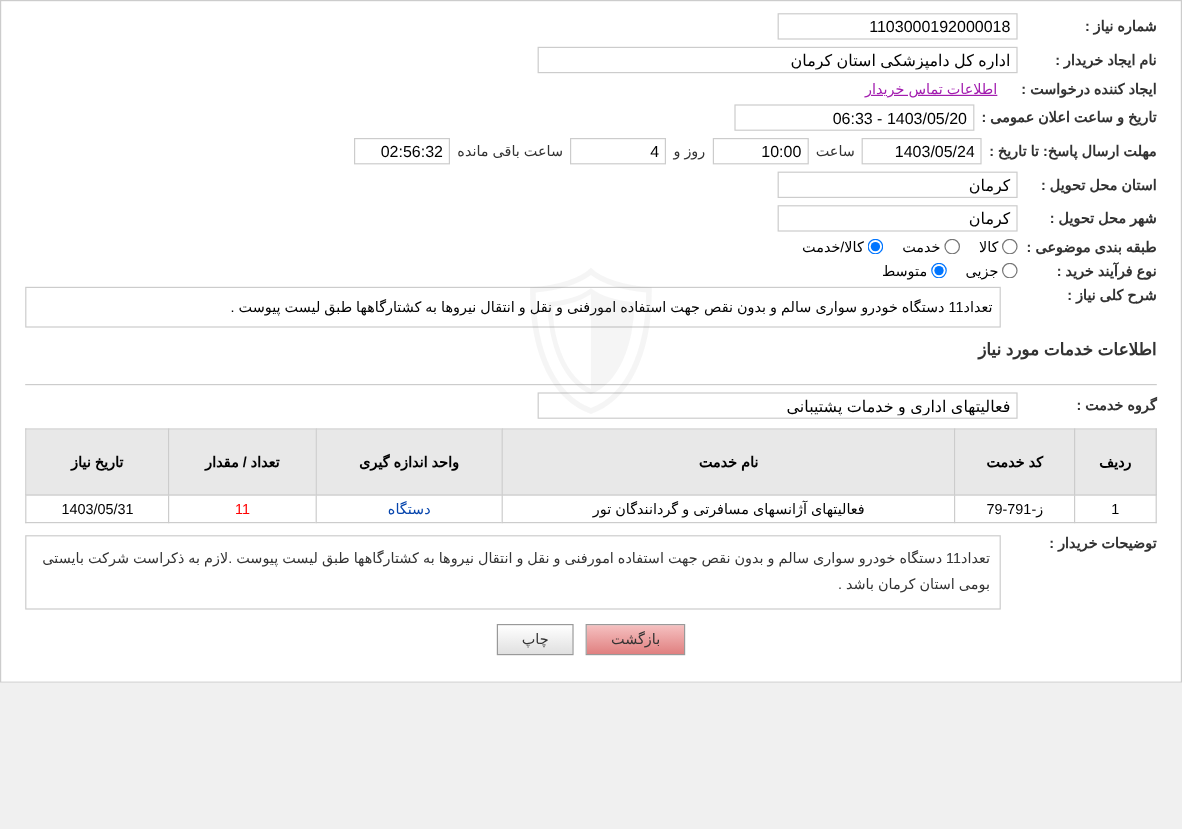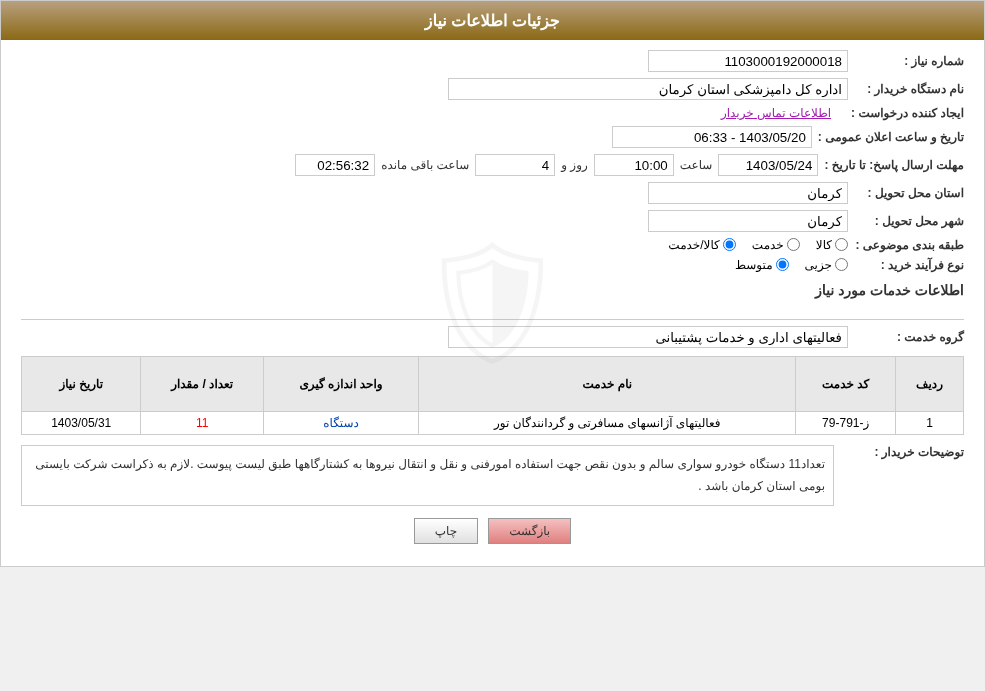--- a/index.html
+++ b/index.html
@@ -157,35 +157,32 @@
       direction: rtl;
       font-size: 12px;
       line-height: 1.7;
     }
   </style>
 </head>
 <body>
 
 <div class="container">
 
-  <div class="header">
-    <span>جزئیات اطلاعات نیاز</span>
-  </div>
 
   <div class="content watermark-area">
 
     <div class="shield-watermark">🛡</div>
 
     <div class="form-row">
       <span class="form-label">شماره نیاز :</span>
       <input class="input-field medium" readonly="" value="1103000192000018" style="">
     </div>
 
     <div class="form-row">
-      <span class="form-label">نام دستگاه خریدار :</span>
+      <span class="form-label">نام ایجاد خریدار :</span>
       <input class="input-field xlarge" readonly="" value="اداره کل دامپزشکی استان کرمان" style="">
     </div>
 
     <div class="form-row">
       <span class="form-label">ایجاد کننده درخواست :</span>
       <span style="margin-right: 8px;"></span>
       <span class="link-text">اطلاعات تماس خریدار</span>
     </div>
 
     <div class="form-row">
@@ -240,20 +237,24 @@
           <span>جزیی</span>
         </div>
         <div class="radio-item">
           <input type="radio" name="process" checked="" style="">
           <span>متوسط</span>
         </div>
       </div>
     </div>
 
 
+    <div class="needs-description-row">
+      <span class="col-label">شرح کلی نیاز :</span>
+      <div class="full-width-value">تعداد11 دستگاه خودرو سواری سالم و بدون نقص جهت استفاده امورفنی و نقل و انتقال نیروها به کشتارگاهها طبق لیست پیوست .</div>
+    </div>
 
     <div class="divider-title">اطلاعات خدمات مورد نیاز</div>
 
     <div class="form-row">
       <span class="form-label">گروه خدمت :</span>
       <input class="input-field xlarge" readonly="" value="فعالیتهای اداری و خدمات پشتیبانی" style="">
     </div>
 
     <table class="services-table">
       <thead>

